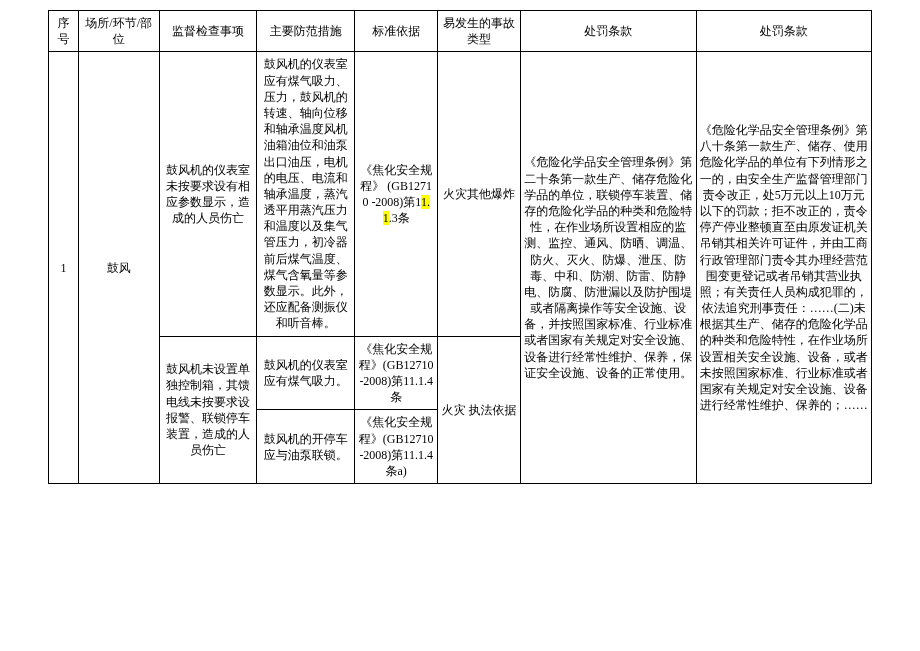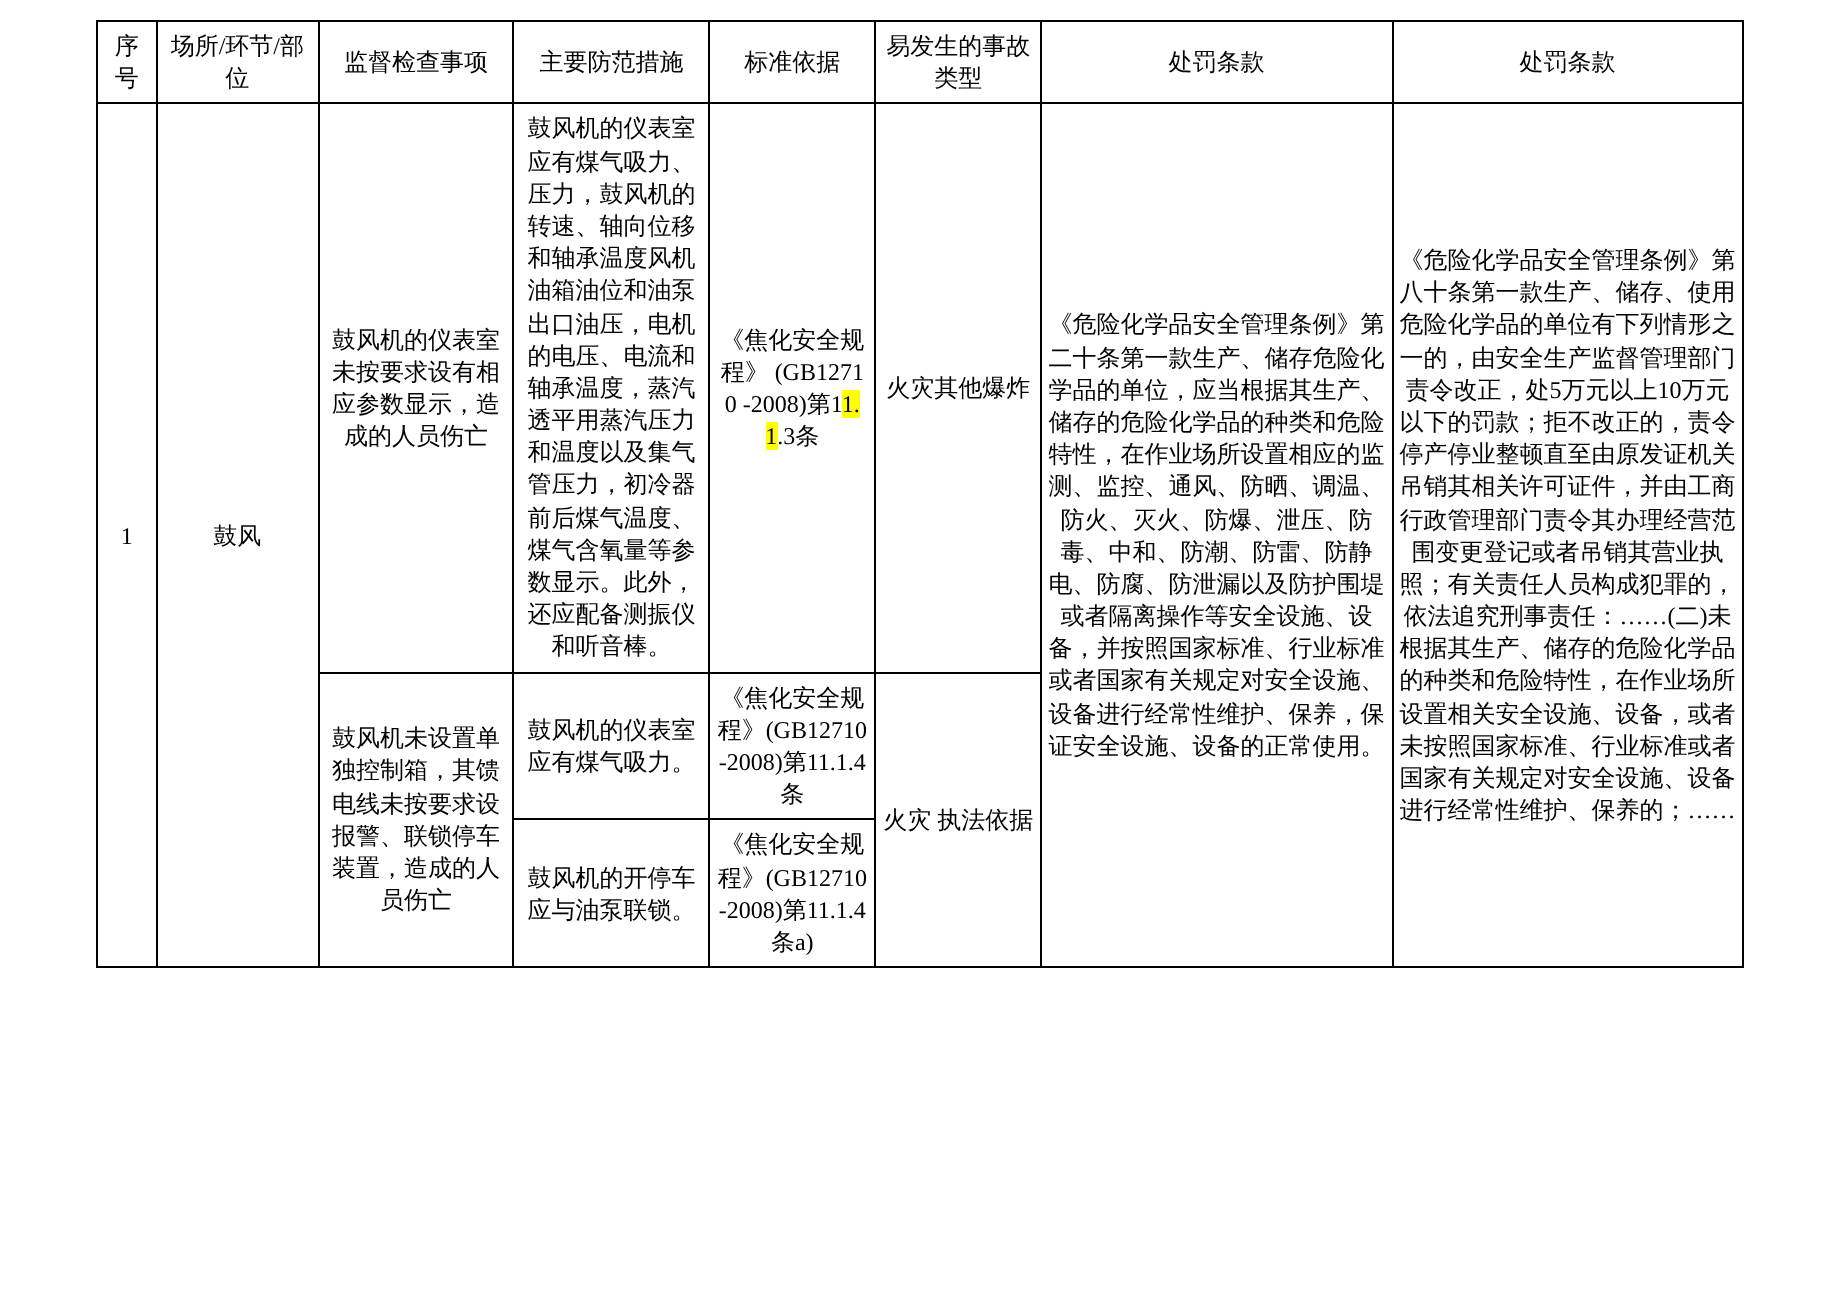--- a/index.html
+++ b/index.html
@@ -69,21 +69,21 @@
   <tbody>
     <tr>
       <td rowspan="3" class="center">1</td>
       <td rowspan="3">鼓风</td>
       <td>鼓风机的仪表室未按要求设有相应参数显示，造成的人员伤亡</td>
       <td>鼓风机的仪表室应有煤气吸力、压力，鼓风机的转速、轴向位移和轴承温度风机油箱油位和油泵出口油压，电机的电压、电流和轴承温度，蒸汽透平用蒸汽压力和温度以及集气管压力，初冷器前后煤气温度、煤气含氧量等参数显示。此外，还应配备测振仪和听音棒。</td>
       <td>
         <span>《焦化安全规程》 (GB12710 -2008)第1</span><span class="hl">1.1</span><span>.3条</span>
       </td>
       <td>火灾其他爆炸</td>
-      <td rowspan="3">《危险化学品安全管理条例》第二十条第一款生产、储存危险化学品的单位，应当根据其生产、储存的危险化学品的种类和危险特性，在作业场所设置相应的监测、监控、通风、防晒、调温、防火、灭火、防爆、泄压、防毒、中和、防潮、防雷、防静电、防腐、防泄漏以及防护围堤或者隔离操作等安全设施、设备，并按照国家标准、行业标准或者国家有关规定对安全设施、设备进行经常性维护、保养，保证安全设施、设备的正常使用。</td>
+      <td rowspan="3">《危险化学品安全管理条例》第二十条第一款生产、储存危险化学品的单位，联锁停车装置、储存的危险化学品的种类和危险特性，在作业场所设置相应的监测、监控、通风、防晒、调温、防火、灭火、防爆、泄压、防毒、中和、防潮、防雷、防静电、防腐、防泄漏以及防护围堤或者隔离操作等安全设施、设备，并按照国家标准、行业标准或者国家有关规定对安全设施、设备进行经常性维护、保养，保证安全设施、设备的正常使用。</td>
       <td rowspan="3">《危险化学品安全管理条例》第八十条第一款生产、储存、使用危险化学品的单位有下列情形之一的，由安全生产监督管理部门责令改正，处5万元以上10万元以下的罚款；拒不改正的，责令停产停业整顿直至由原发证机关吊销其相关许可证件，并由工商行政管理部门责令其办理经营范围变更登记或者吊销其营业执照；有关责任人员构成犯罪的，依法追究刑事责任：……(二)未根据其生产、储存的危险化学品的种类和危险特性，在作业场所设置相关安全设施、设备，或者未按照国家标准、行业标准或者国家有关规定对安全设施、设备进行经常性维护、保养的；……</td>
     </tr>
     <tr>
       <td rowspan="2">鼓风机未设置单独控制箱，其馈电线未按要求设报警、联锁停车装置，造成的人员伤亡</td>
       <td>鼓风机的仪表室应有煤气吸力。</td>
       <td>《焦化安全规程》(GB12710 -2008)第11.1.4条</td>
       <td rowspan="2">火灾 执法依据</td>
     </tr>
     <tr>
       <td>鼓风机的开停车应与油泵联锁。</td>

